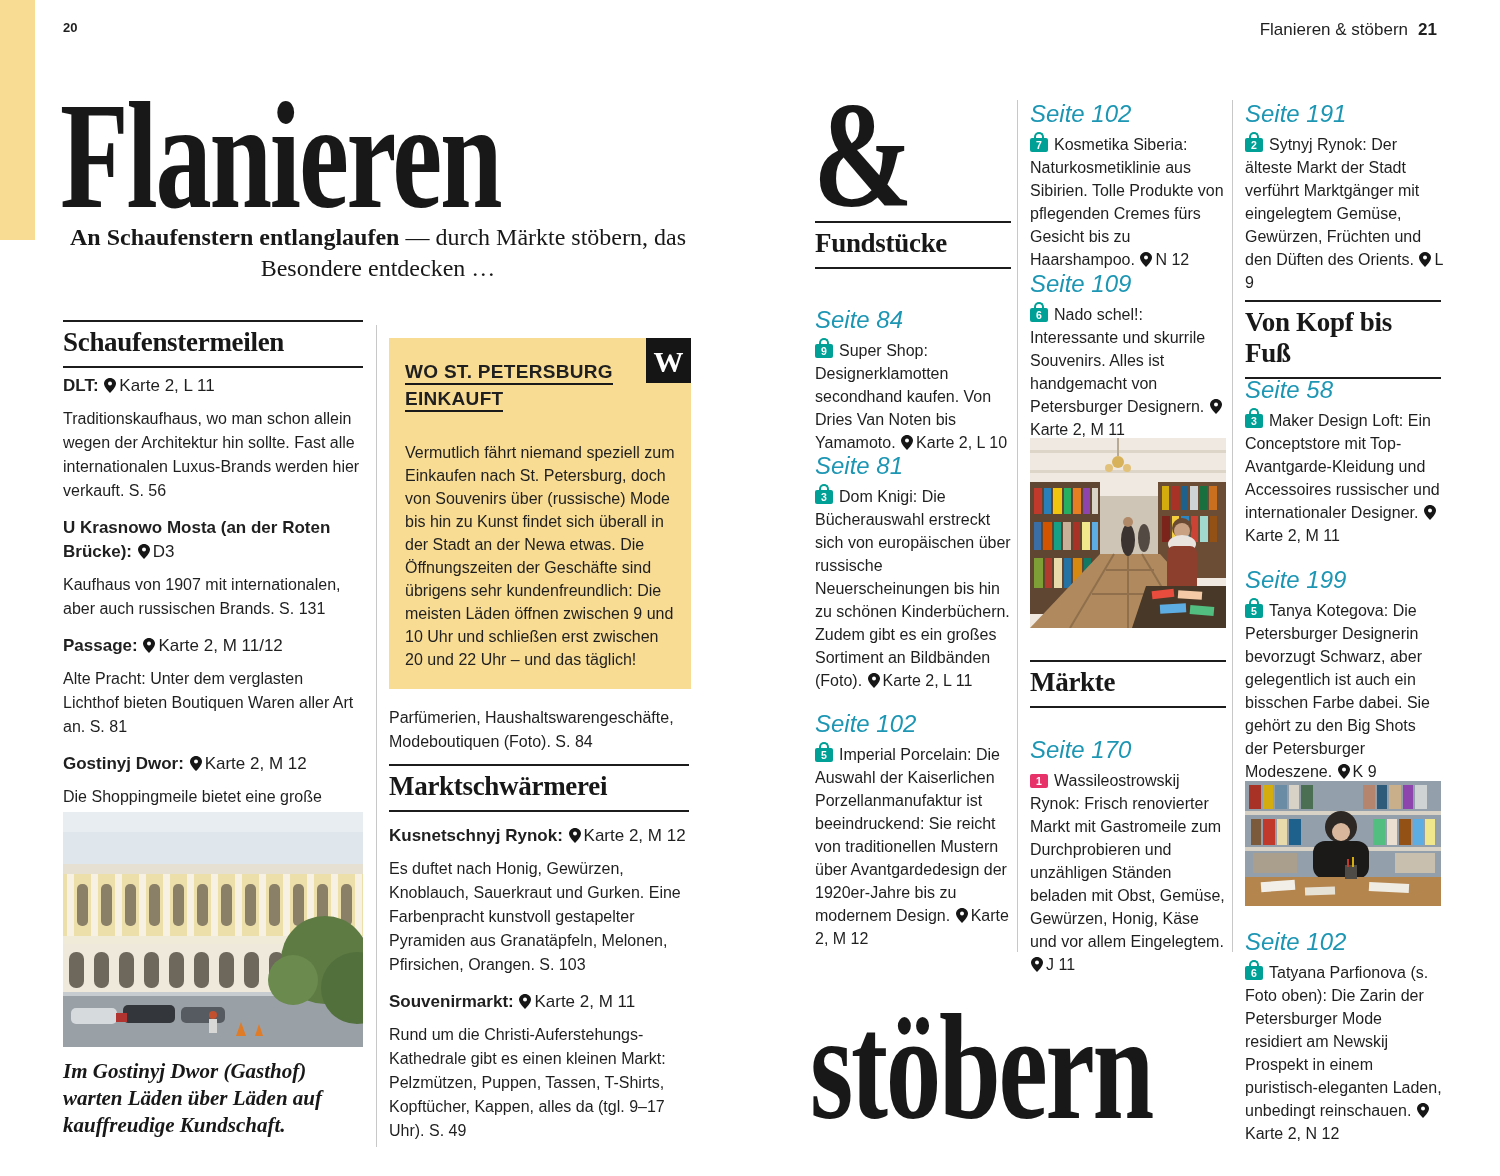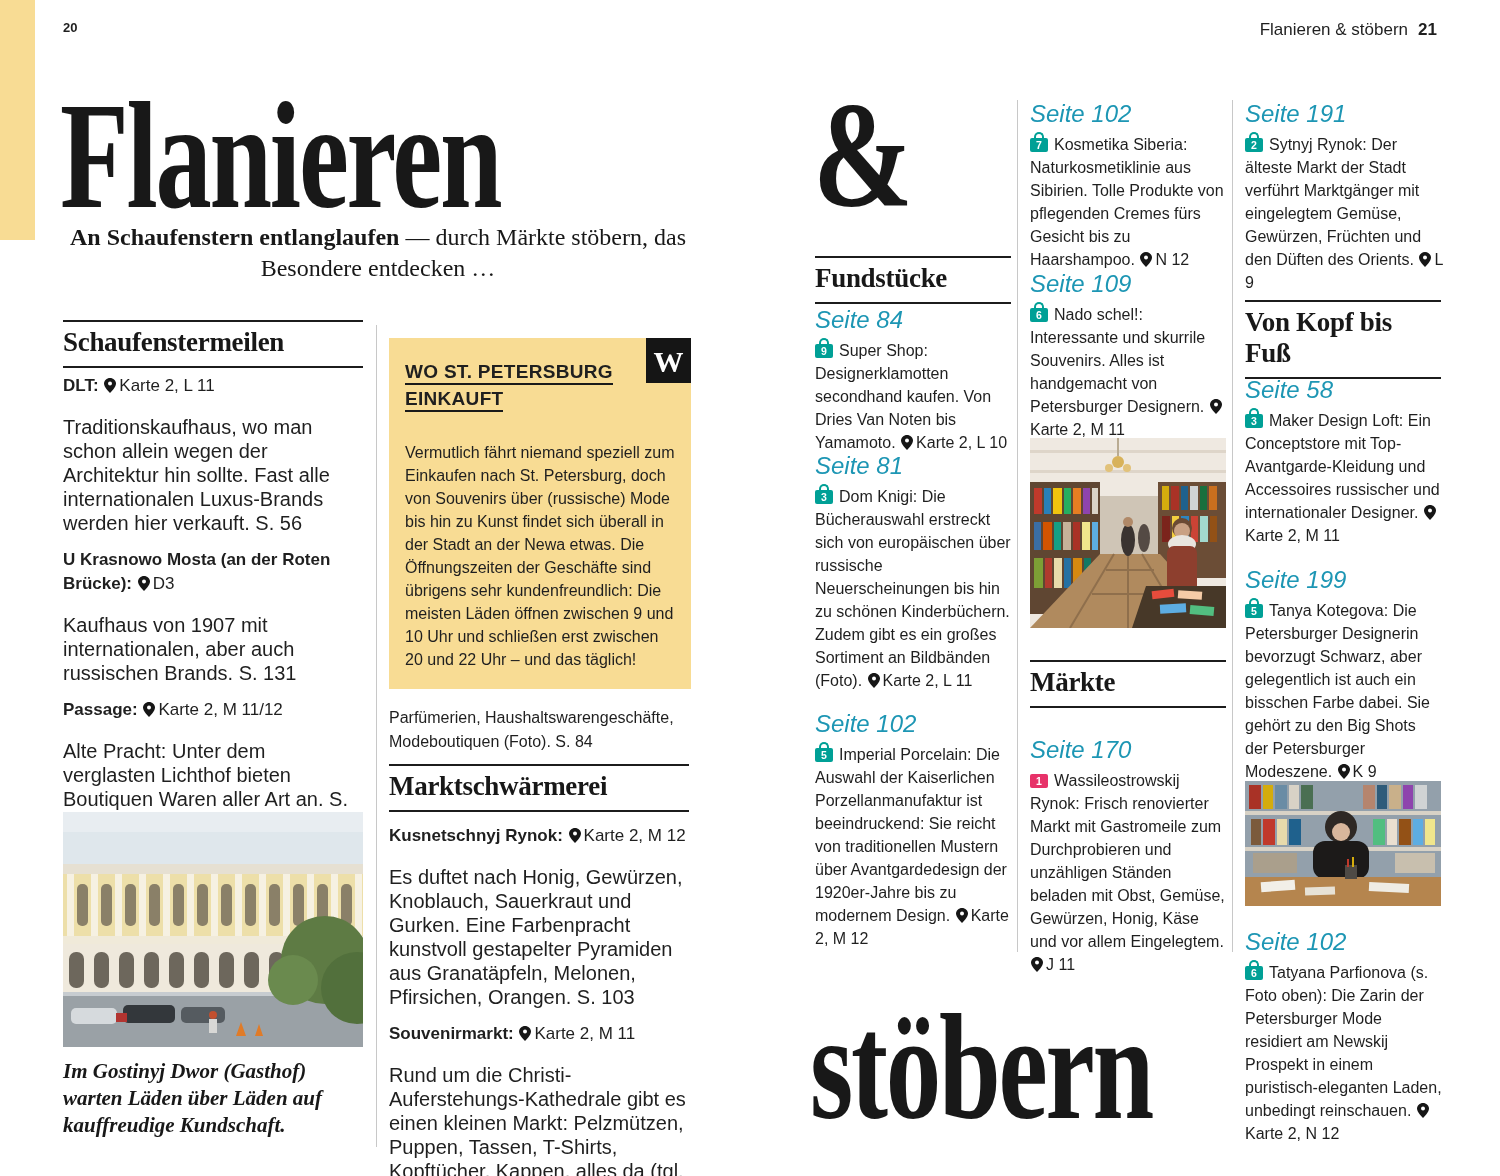--- a/index.html
+++ b/index.html
@@ -23,21 +23,21 @@
   }
   .intro{font-family:"Liberation Serif",serif;font-size:24px;line-height:31px;width:630px;color:#181818;text-align:center;}
   
   .sec{position:absolute;}
   .sec .r1{height:2px;background:#1c1c1c;}
   .sec .r2{height:2px;background:#1c1c1c;}
   .sec h2{font-family:"Liberation Serif",serif;font-size:27px;font-weight:700;margin:5px 0 8px;letter-spacing:-0.3px;color:#181818;}
   
   .lcol{position:absolute;width:300px;}
   .lentry h3{margin:0;font-size:17px;line-height:24px;font-weight:700;}
-  .lentry p{margin:17px 0 13px;font-size:20px;line-height:24px;}
+  .lentry p{margin:9px 0 13px;font-size:16px;line-height:24px;}
   
   .infobox{position:absolute;left:389px;top:338px;width:302px;background:#f8dc94;box-sizing:border-box;padding:20px 16px 18px;}
   .infobox .wlogo{position:absolute;right:0;top:0;width:45px;height:45px;background:#151515;color:#fff;
     text-align:center;line-height:47px;font-family:"Liberation Serif",serif;font-size:30px;font-weight:700;}
   .infobox h4{margin:0 0 29px;font-size:19px;line-height:27px;letter-spacing:.3px;}
   .infobox h4 span{border-bottom:2.5px solid #1a1a1a;padding-bottom:1px;}
   .infobox p{margin:0;font-size:16px;line-height:23px;}
   .note{position:absolute;left:389px;top:690px;width:300px;font-size:16px;line-height:24px;}
   .caption{font-family:"Liberation Serif",serif;font-style:italic;font-size:21px;line-height:27px;margin:0;color:#181818;}
   
@@ -203,21 +203,21 @@
     </div>
   </div>
 
 <div class="abs" style="left:813px;top:80px;">
   <span class="display" style="font-size:150px;transform:scaleX(.8);">&amp;</span>
 </div>
 
 <div class="vr" style="left:1017px;top:100px;height:852px;"></div>
 <div class="vr" style="left:1232px;top:100px;height:852px;"></div>
 
-<div class="sec" style="left:815px;top:256px;width:196px;">
+<div class="sec" style="left:815px;top:221px;width:196px;">
   <div class="r1"></div>
   <h2>Fundstücke</h2>
   <div class="r2"></div>
 </div>
 <div class="grp" style="left:815px;top:306px;">
     <p class="seite">Seite 84</p>
     <p class="bd"><span class="badge bag">9</span><b>Super Shop:</b> Designerklamotten secondhand kaufen. Von Dries Van Noten bis Yamamoto. <svg width="12" height="15" viewBox="0 0 12 15" style="vertical-align:-2px;margin:0 3px 0 1px">
         <path d="M6 0C2.7 0 0 2.5 0 5.6 0 9.7 6 15 6 15s6-5.3 6-9.4C12 2.5 9.3 0 6 0z" fill="#161616"></path>
         <circle cx="6" cy="5.4" r="2" fill="#fff"></circle>
       </svg>Karte 2, <b>L 10</b></p>

